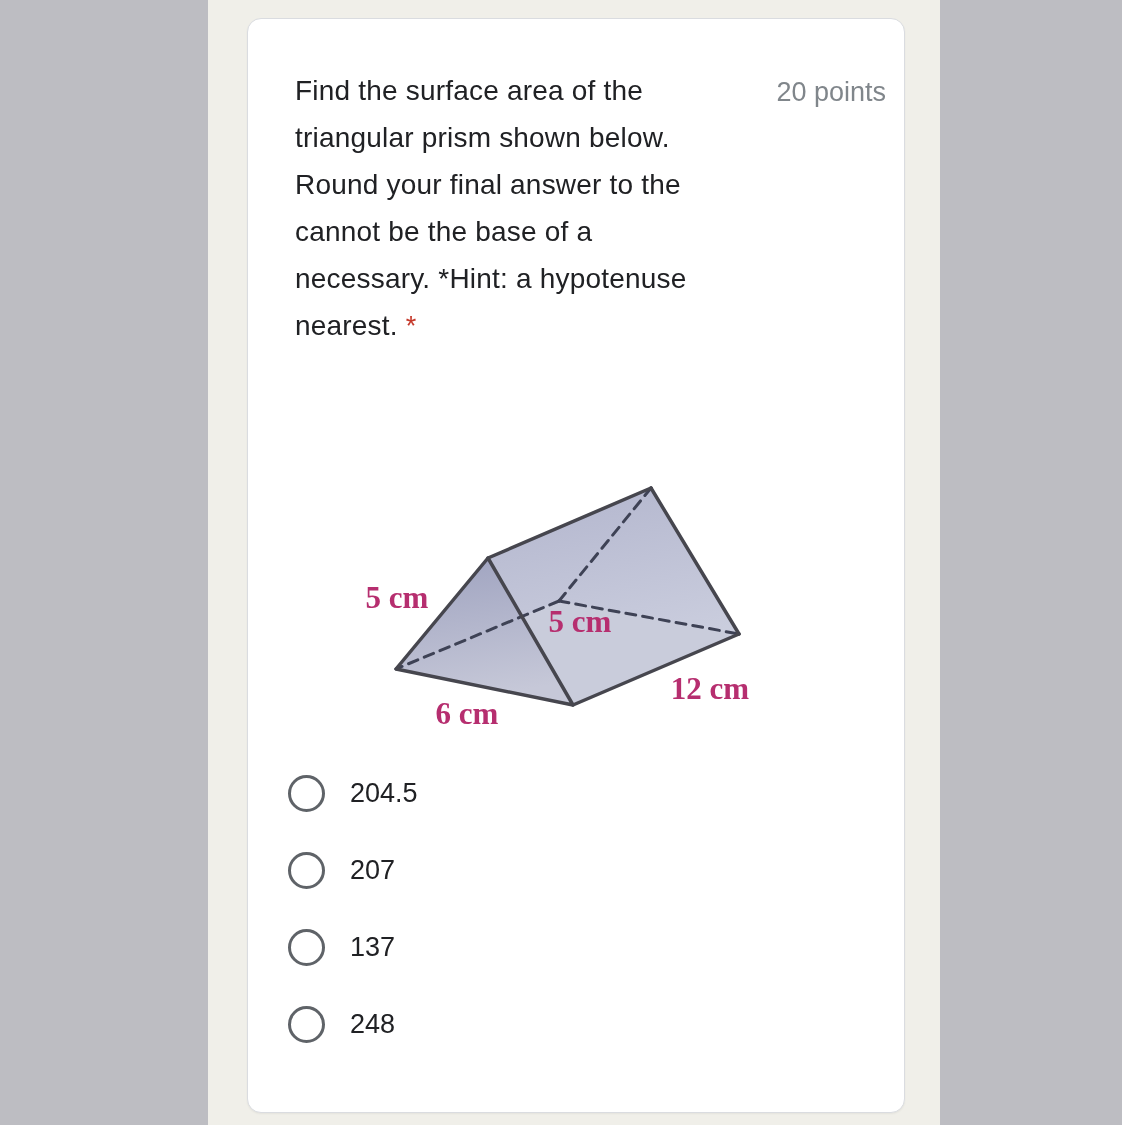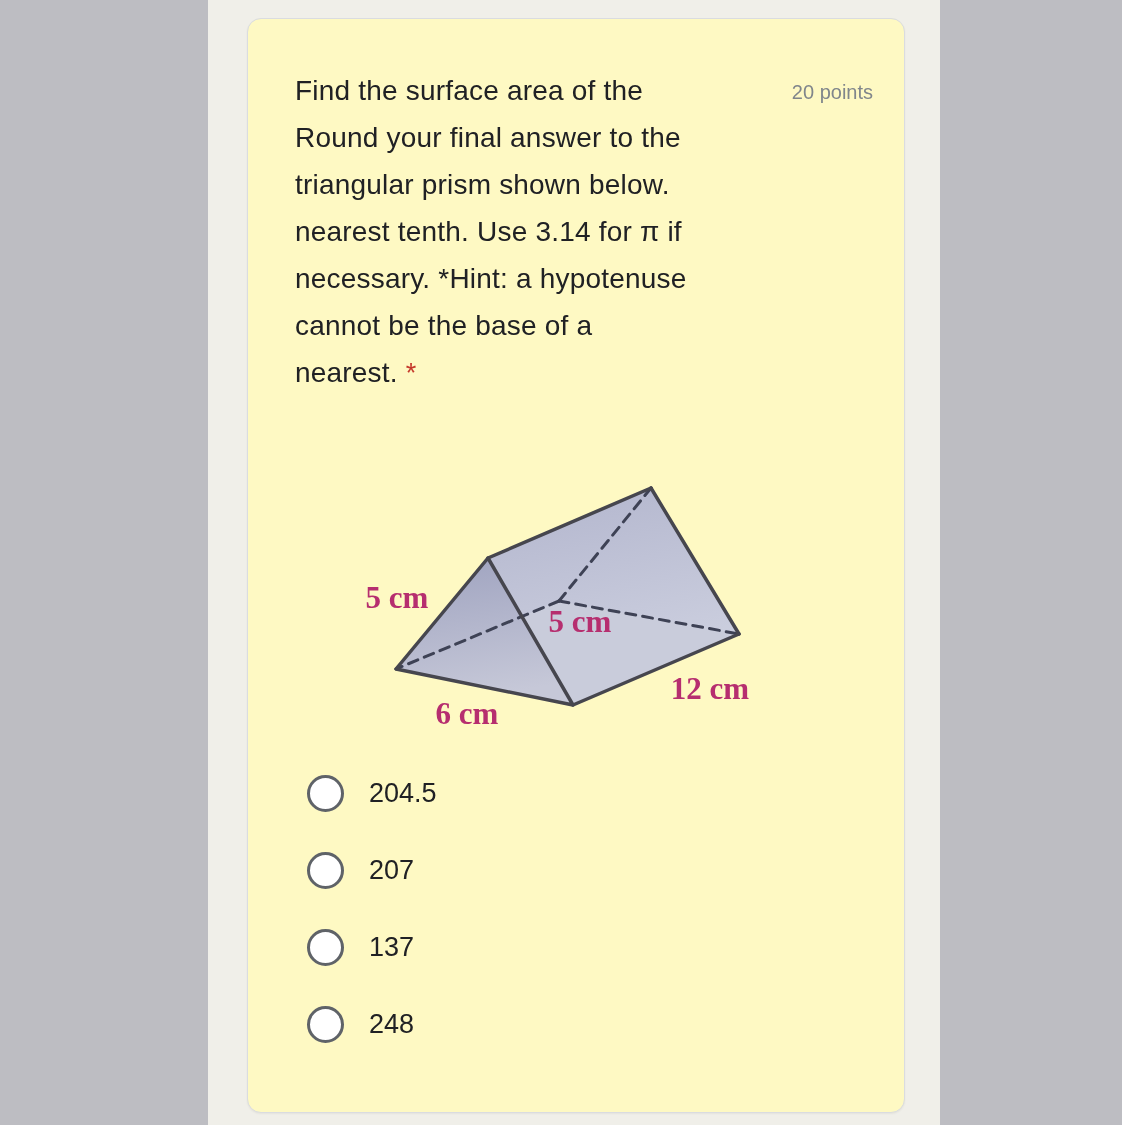--- a/index.html
+++ b/index.html
@@ -19,21 +19,21 @@
     height: 1125px;
     background: #f0efe9;
   }
   .question-card {
     position: absolute;
     left: 247px;
     top: 18px;
     width: 658px;
     height: 1095px;
     box-sizing: border-box;
-    background: #fef9c3;
+    background: #ffffff;
     border: 1px solid #dadce0;
     border-radius: 14px;
     box-shadow: 0 1px 2px rgba(0,0,0,0.05);
   }
   .question-text {
     position: absolute;
     left: 47px;
     top: 48px;
     font-size: 28px;
     line-height: 47px;
@@ -42,35 +42,35 @@
   }
   .question-line { white-space: nowrap; }
   .required-asterisk {
     color: #c5392b;
     margin-left: 8px;
     font-size: 27px;
   }
   .points-label {
     position: absolute;
     top: 58px;
-    right: 31px;
-    font-size: 20px;
+    right: 18px;
+    font-size: 27px;
     line-height: 30px;
     color: #80868b;
   }
   .prism-diagram {
     position: absolute;
     left: 103px;
     top: 442px;
     width: 420px;
     height: 285px;
   }
   .options-list {
     position: absolute;
-    left: 59px;
+    left: 40px;
     top: 756px;
     text-align: right;
   }
   .option-row {
     display: flex;
     align-items: center;
     height: 37px;
     margin-bottom: 40px;
     cursor: pointer;
   }
@@ -95,25 +95,24 @@
 </style>
 </head>
 <body>
 
 <div class="form-strip"></div>
 
 <div class="question-card">
 
   <div class="question-text">
     <div class="question-line">Find the surface area of the</div>
+    <div class="question-line">triangular prism shown below.</div>
     <div class="question-line">Round your final answer to the</div>
-    <div class="question-line">triangular prism shown below.</div>
-    <div class="question-line">nearest tenth. Use 3.14 for π if</div>
+    <div class="question-line">cannot be the base of a</div>
     <div class="question-line">necessary. *Hint: a hypotenuse</div>
-    <div class="question-line">cannot be the base of a</div>
     <div class="question-line">
       <span>nearest.</span><span class="required-asterisk">*</span>
     </div>
   </div>
 
   <div class="points-label">20 points</div>
 
   <svg class="prism-diagram" viewBox="350 460 420 285" xmlns="http://www.w3.org/2000/svg">
     <defs>
       <linearGradient id="gradFront" x1="0" y1="0" x2="0.2" y2="1">

